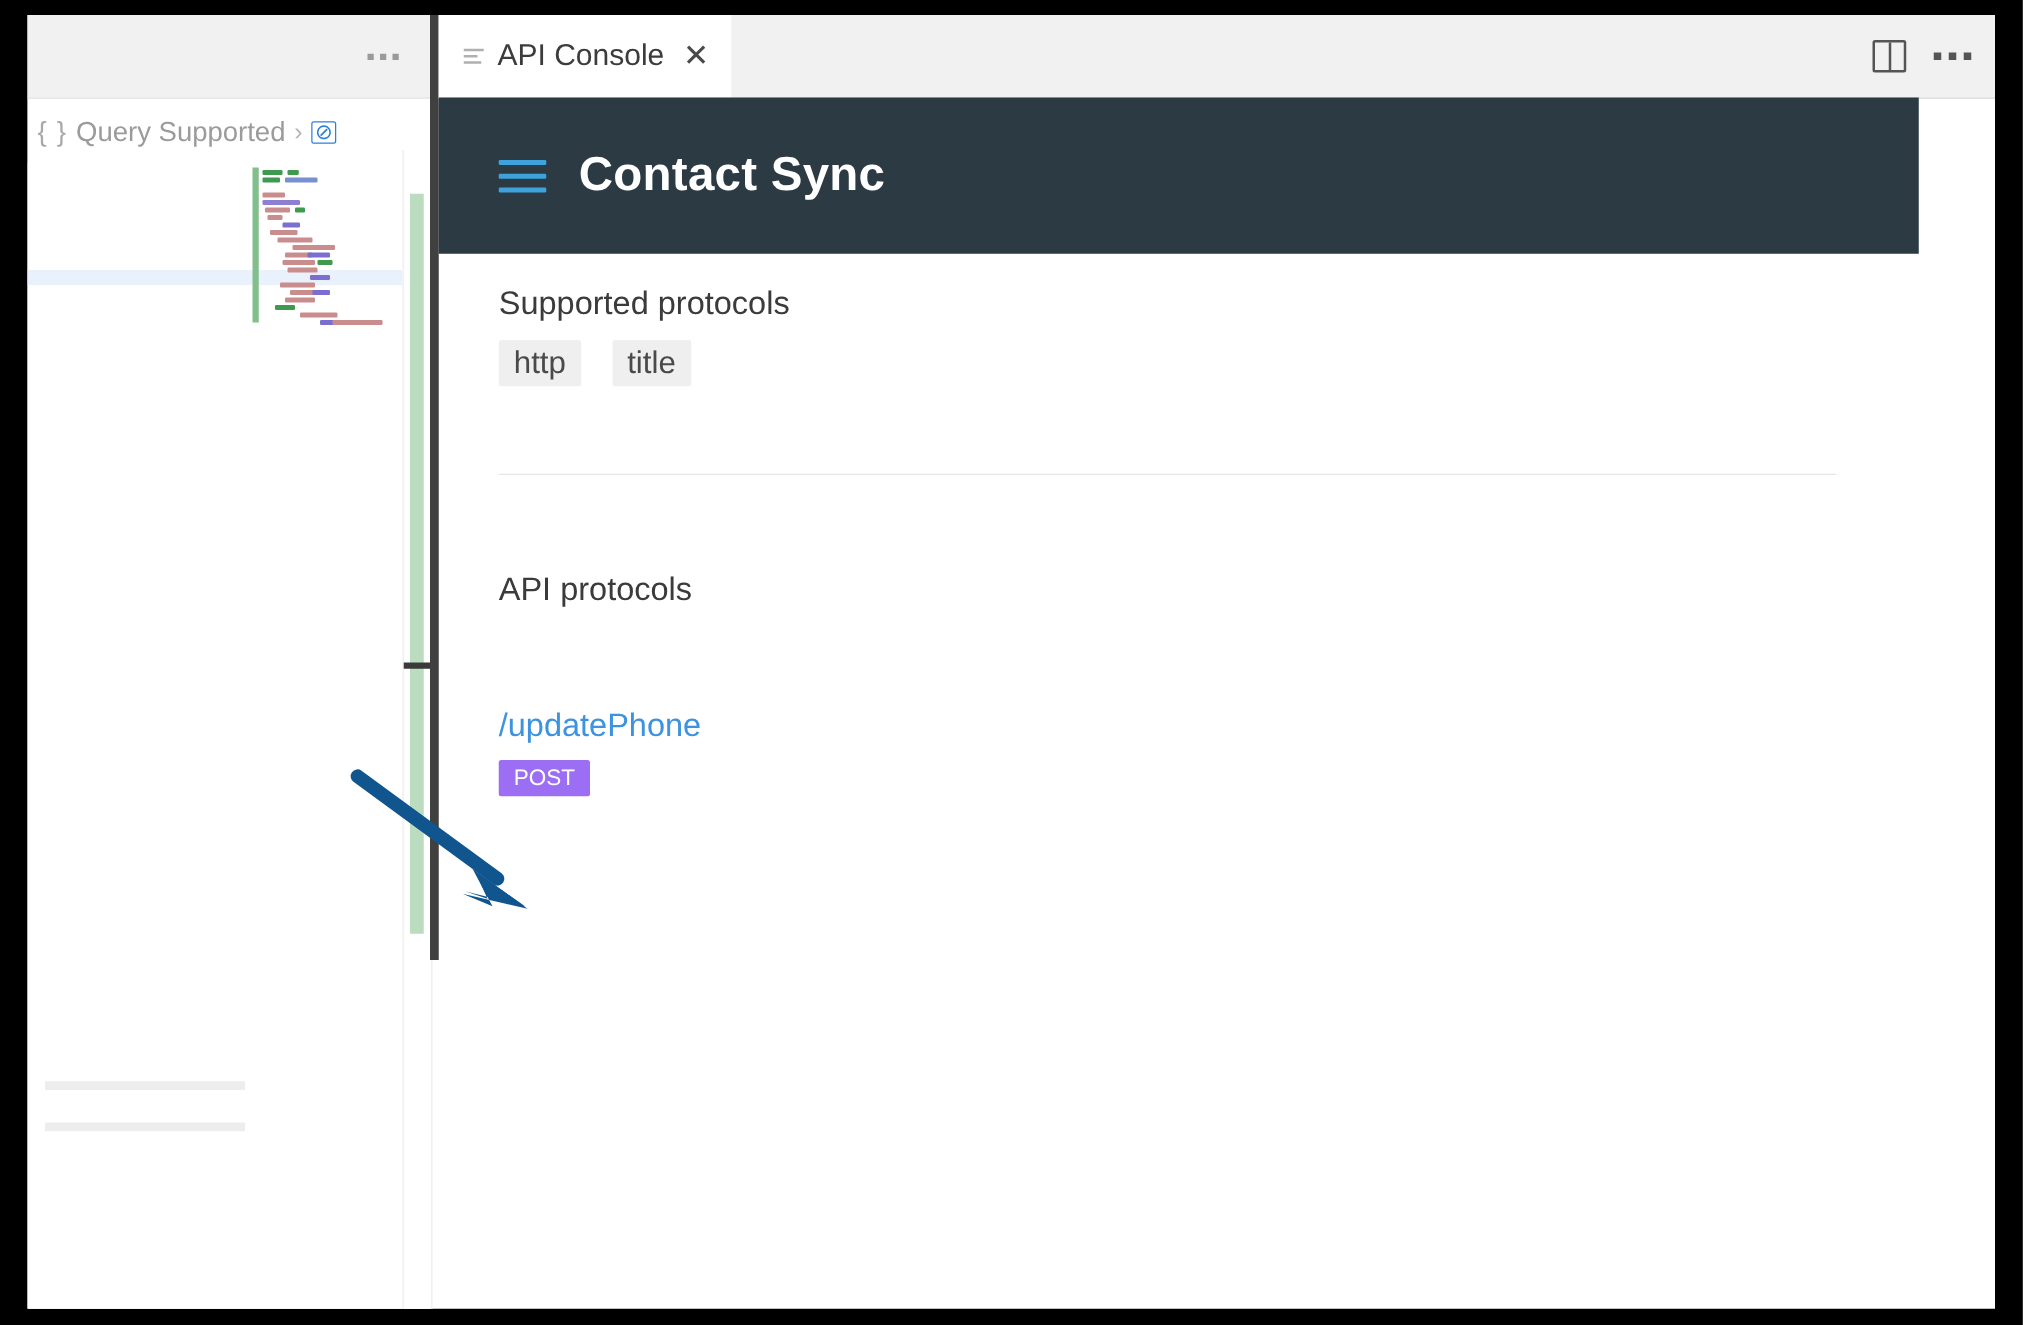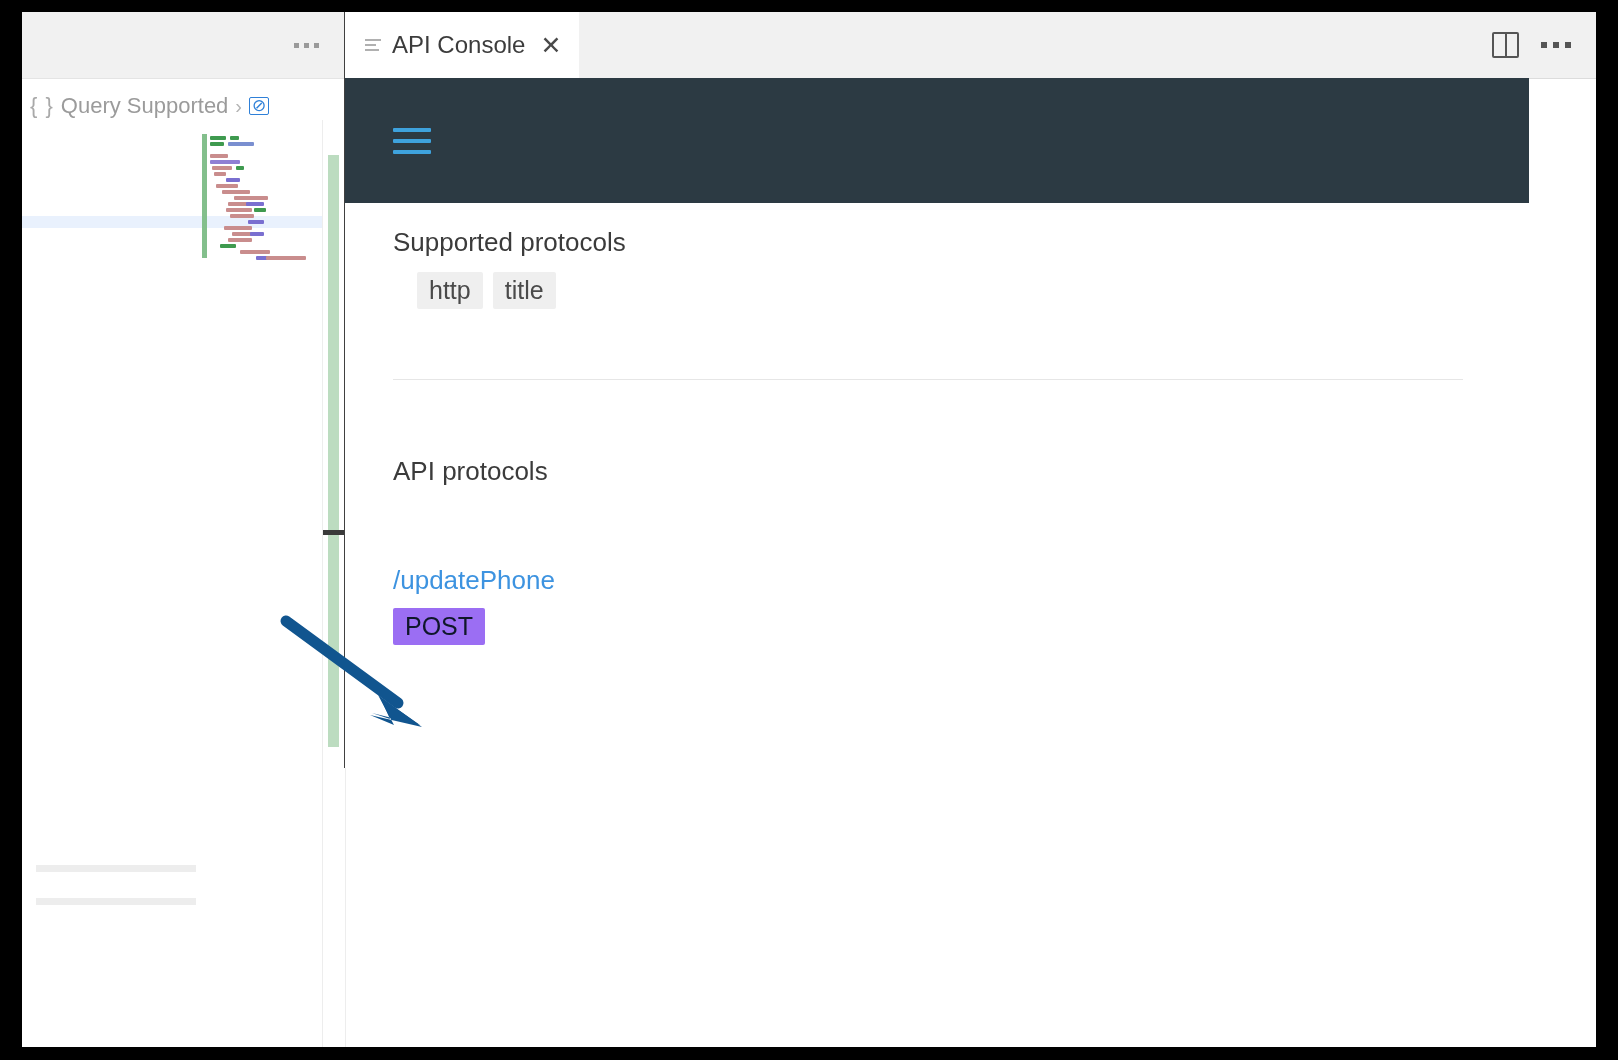--- a/index.html
+++ b/index.html
@@ -163,21 +163,21 @@
     background: #ededed;
   }
   
   .right-panel {
     position: absolute;
     left: 322px;
     top: 0;
     width: 1252px;
     height: 756px;
     background: #ffffff;
-    border-left: 1px solid #404040;
+    border-left: 7px solid #404040;
   }
   .tabbar {
     position: absolute;
     left: 0;
     top: 0;
     width: 1252px;
     height: 66px;
     background: #f1f1f1;
     border-bottom: 1px solid #dcdcdc;
     display: flex;
@@ -311,23 +311,22 @@
     color: #3b3b3b;
     margin: 0 0 62px 0;
   }
   .section-label {
     font-size: 26px;
     color: #3b3b3b;
     margin: 0 0 14px 0;
   }
   .chips {
     display: flex;
-    gap: 10px;
+    gap: 25px;
     margin-bottom: 70px;
-    margin-left: 24px;
   }
   .chip {
     background: #efefef;
     color: #4a4a4a;
     font-size: 25px;
     padding: 4px 12px;
     border-radius: 2px;
   }
   .divider {
     height: 1px;
@@ -338,22 +337,22 @@
   .endpoint-link {
     font-size: 26px;
     color: #3d93e0;
     margin: 16px 0 12px 0;
     cursor: pointer;
     display: inline-block;
   }
   .method-badge {
     display: inline-block;
     background: #9b6ef3;
-    color: #0f172a;
-    font-size: 25px;
+    color: #ffffff;
+    font-size: 18px;
     padding: 4px 12px;
     border-radius: 2px;
     cursor: pointer;
   }
   
   .arrow-svg {
     position: absolute;
     left: 250px;
     top: 595px;
     width: 170px;
@@ -447,20 +446,21 @@
           </div>
         </div>
       </div>
 
       <div class="app-header">
         <div class="hamburger">
           <span></span>
             <span></span>
             <span></span>
         </div>
+        <div class="app-title">Contact Sync</div>
       </div>
 
       <div class="content">
         <p class="section-label">Supported protocols</p>
         <div class="chips" id="protocol-chips">
             <span class="chip">http</span>
             <span class="chip">title</span>
           </div>
         <div class="divider"></div>
         <p class="section-label" style="margin-bottom:62px;">API protocols</p>

